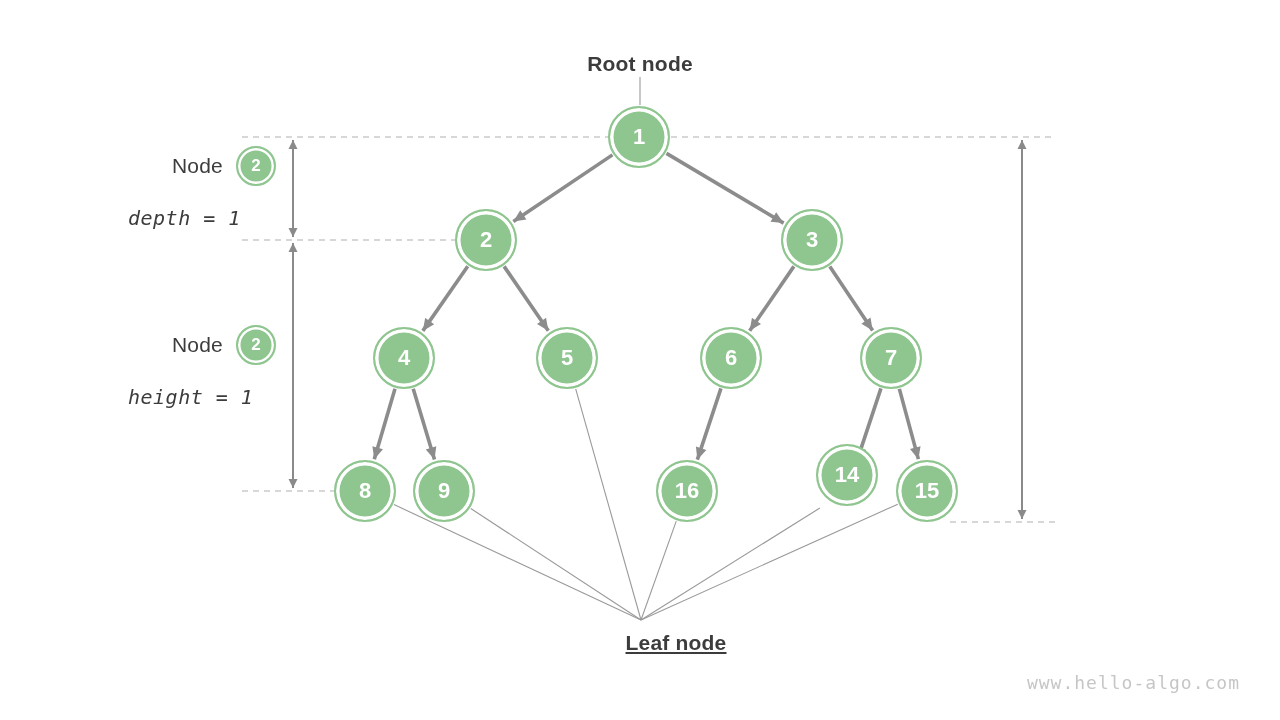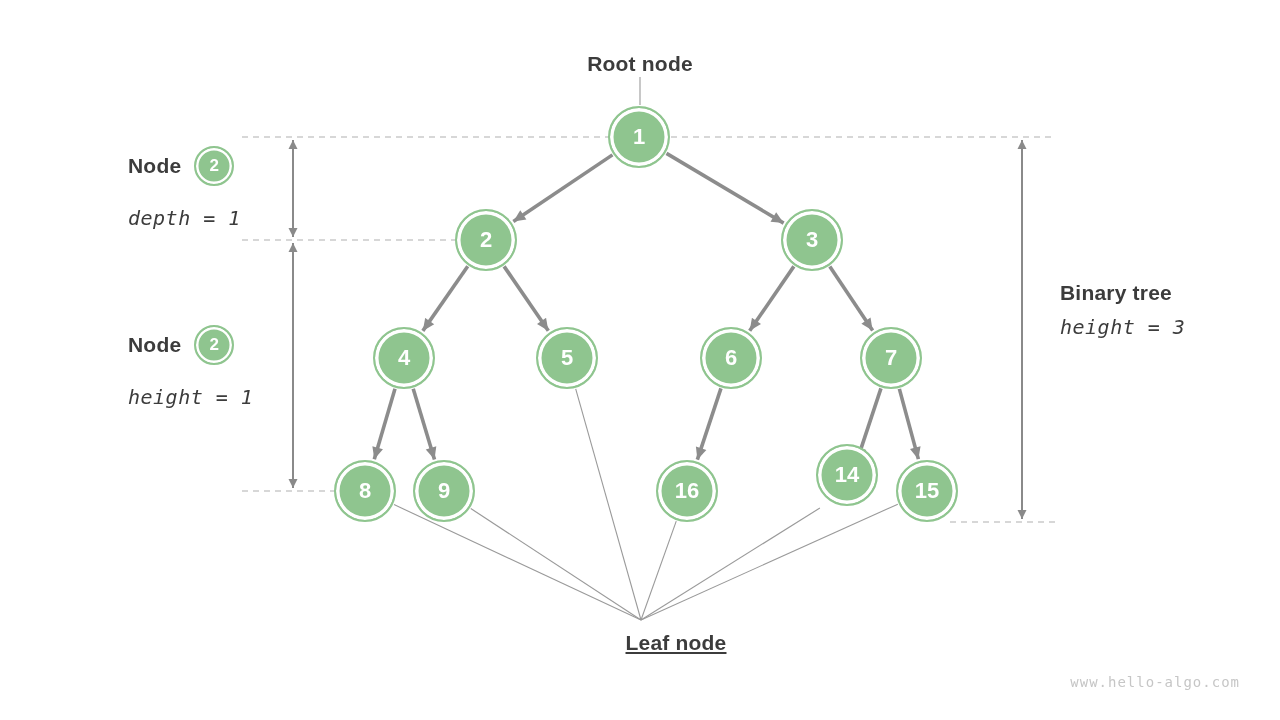--- a/index.html
+++ b/index.html
@@ -17,37 +17,37 @@
     box-sizing:border-box;user-select:none;
   }
   .badge-node{
     position:static;width:40px;height:40px;flex:0 0 40px;
     border-width:2px;box-shadow:inset 0 0 0 2.5px var(--node-ring);
     font-size:17px;
   }
   .anno{position:absolute;}
   .anno-row{display:flex;align-items:center;gap:13px;}
   .h-label{
-    font-weight:700;font-size:21px;line-height:26px;color:var(--label-text);
-    letter-spacing:0.2px;white-space:nowrap;
+    font-weight:400;font-size:21px;line-height:26px;color:var(--label-text);
+    letter-spacing:0.2px;white-space:nowrap;margin-left:44px;
   }
   .mono{
     font-family:"DejaVu Sans Mono","Liberation Mono",monospace;
     font-size:20px;line-height:24px;color:var(--label-text);
     letter-spacing:0.5px;white-space:nowrap;font-style:italic;
   }
   .big-label{
     position:absolute;transform:translateX(-50%);
     font-weight:700;font-size:21px;line-height:25px;color:var(--label-text);
     white-space:nowrap;letter-spacing:0.2px;
   }
   .watermark{
     position:absolute;right:40px;top:674px;
     font-family:"DejaVu Sans Mono","Liberation Mono",monospace;
-    font-size:14px;line-height:17px;letter-spacing:1px;
+    font-size:18px;line-height:17px;letter-spacing:1px;
     color:var(--watermark-text);
   }
 </style>
 </head>
 <body>
 
 <div class="canvas">
 
   <svg id="diagram-svg" width="1280" height="720" viewBox="0 0 1280 720">
       <defs>
@@ -113,20 +113,16 @@
   </div>
 
   <div class="anno" style="left:128px;top:325px;">
     <div class="anno-row">
       <span class="h-label">Node</span>
       <span class="node badge-node">2</span>
     </div>
     <div class="mono" style="margin-top:20px;">height = 1</div>
   </div>
 
-  <div class="anno" style="left:1060px;top:280px;">
-    <div class="h-label">Binary tree</div>
-    <div class="mono" style="margin-top:9px;">height = 3</div>
-  </div>
 
   <div class="watermark">www.hello-algo.com</div>
 
 </div>
 
 </body></html>

